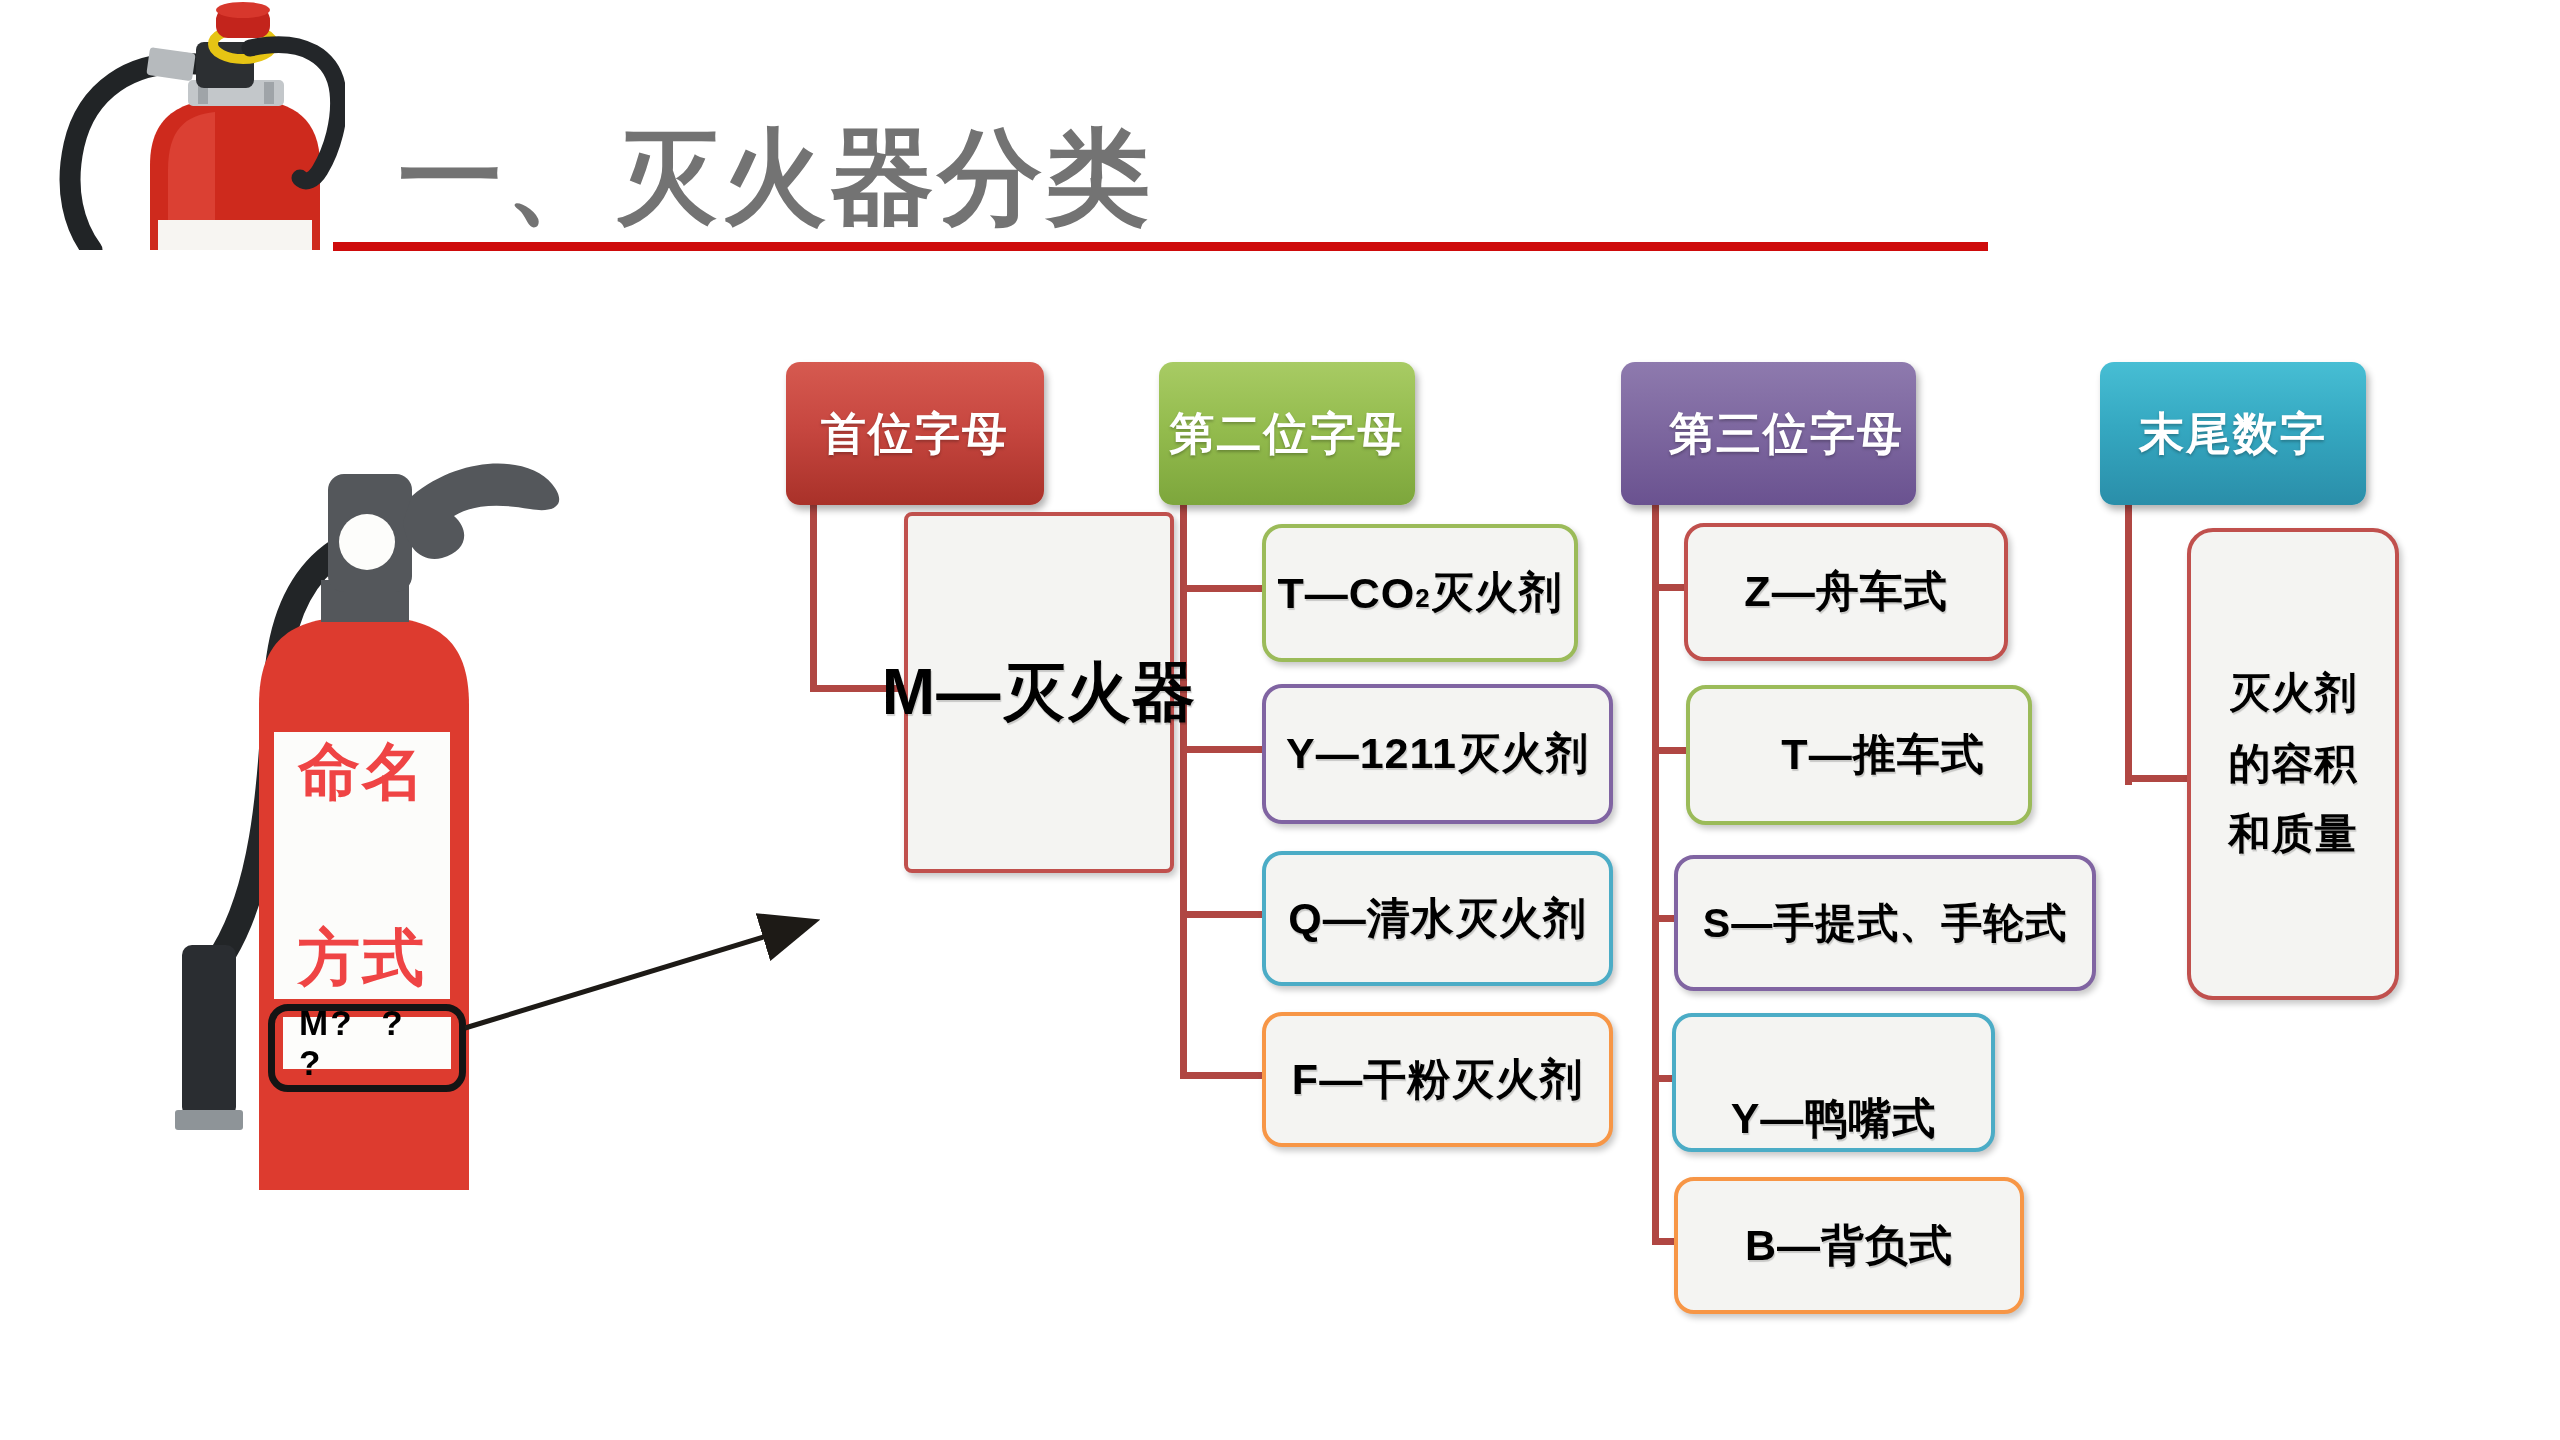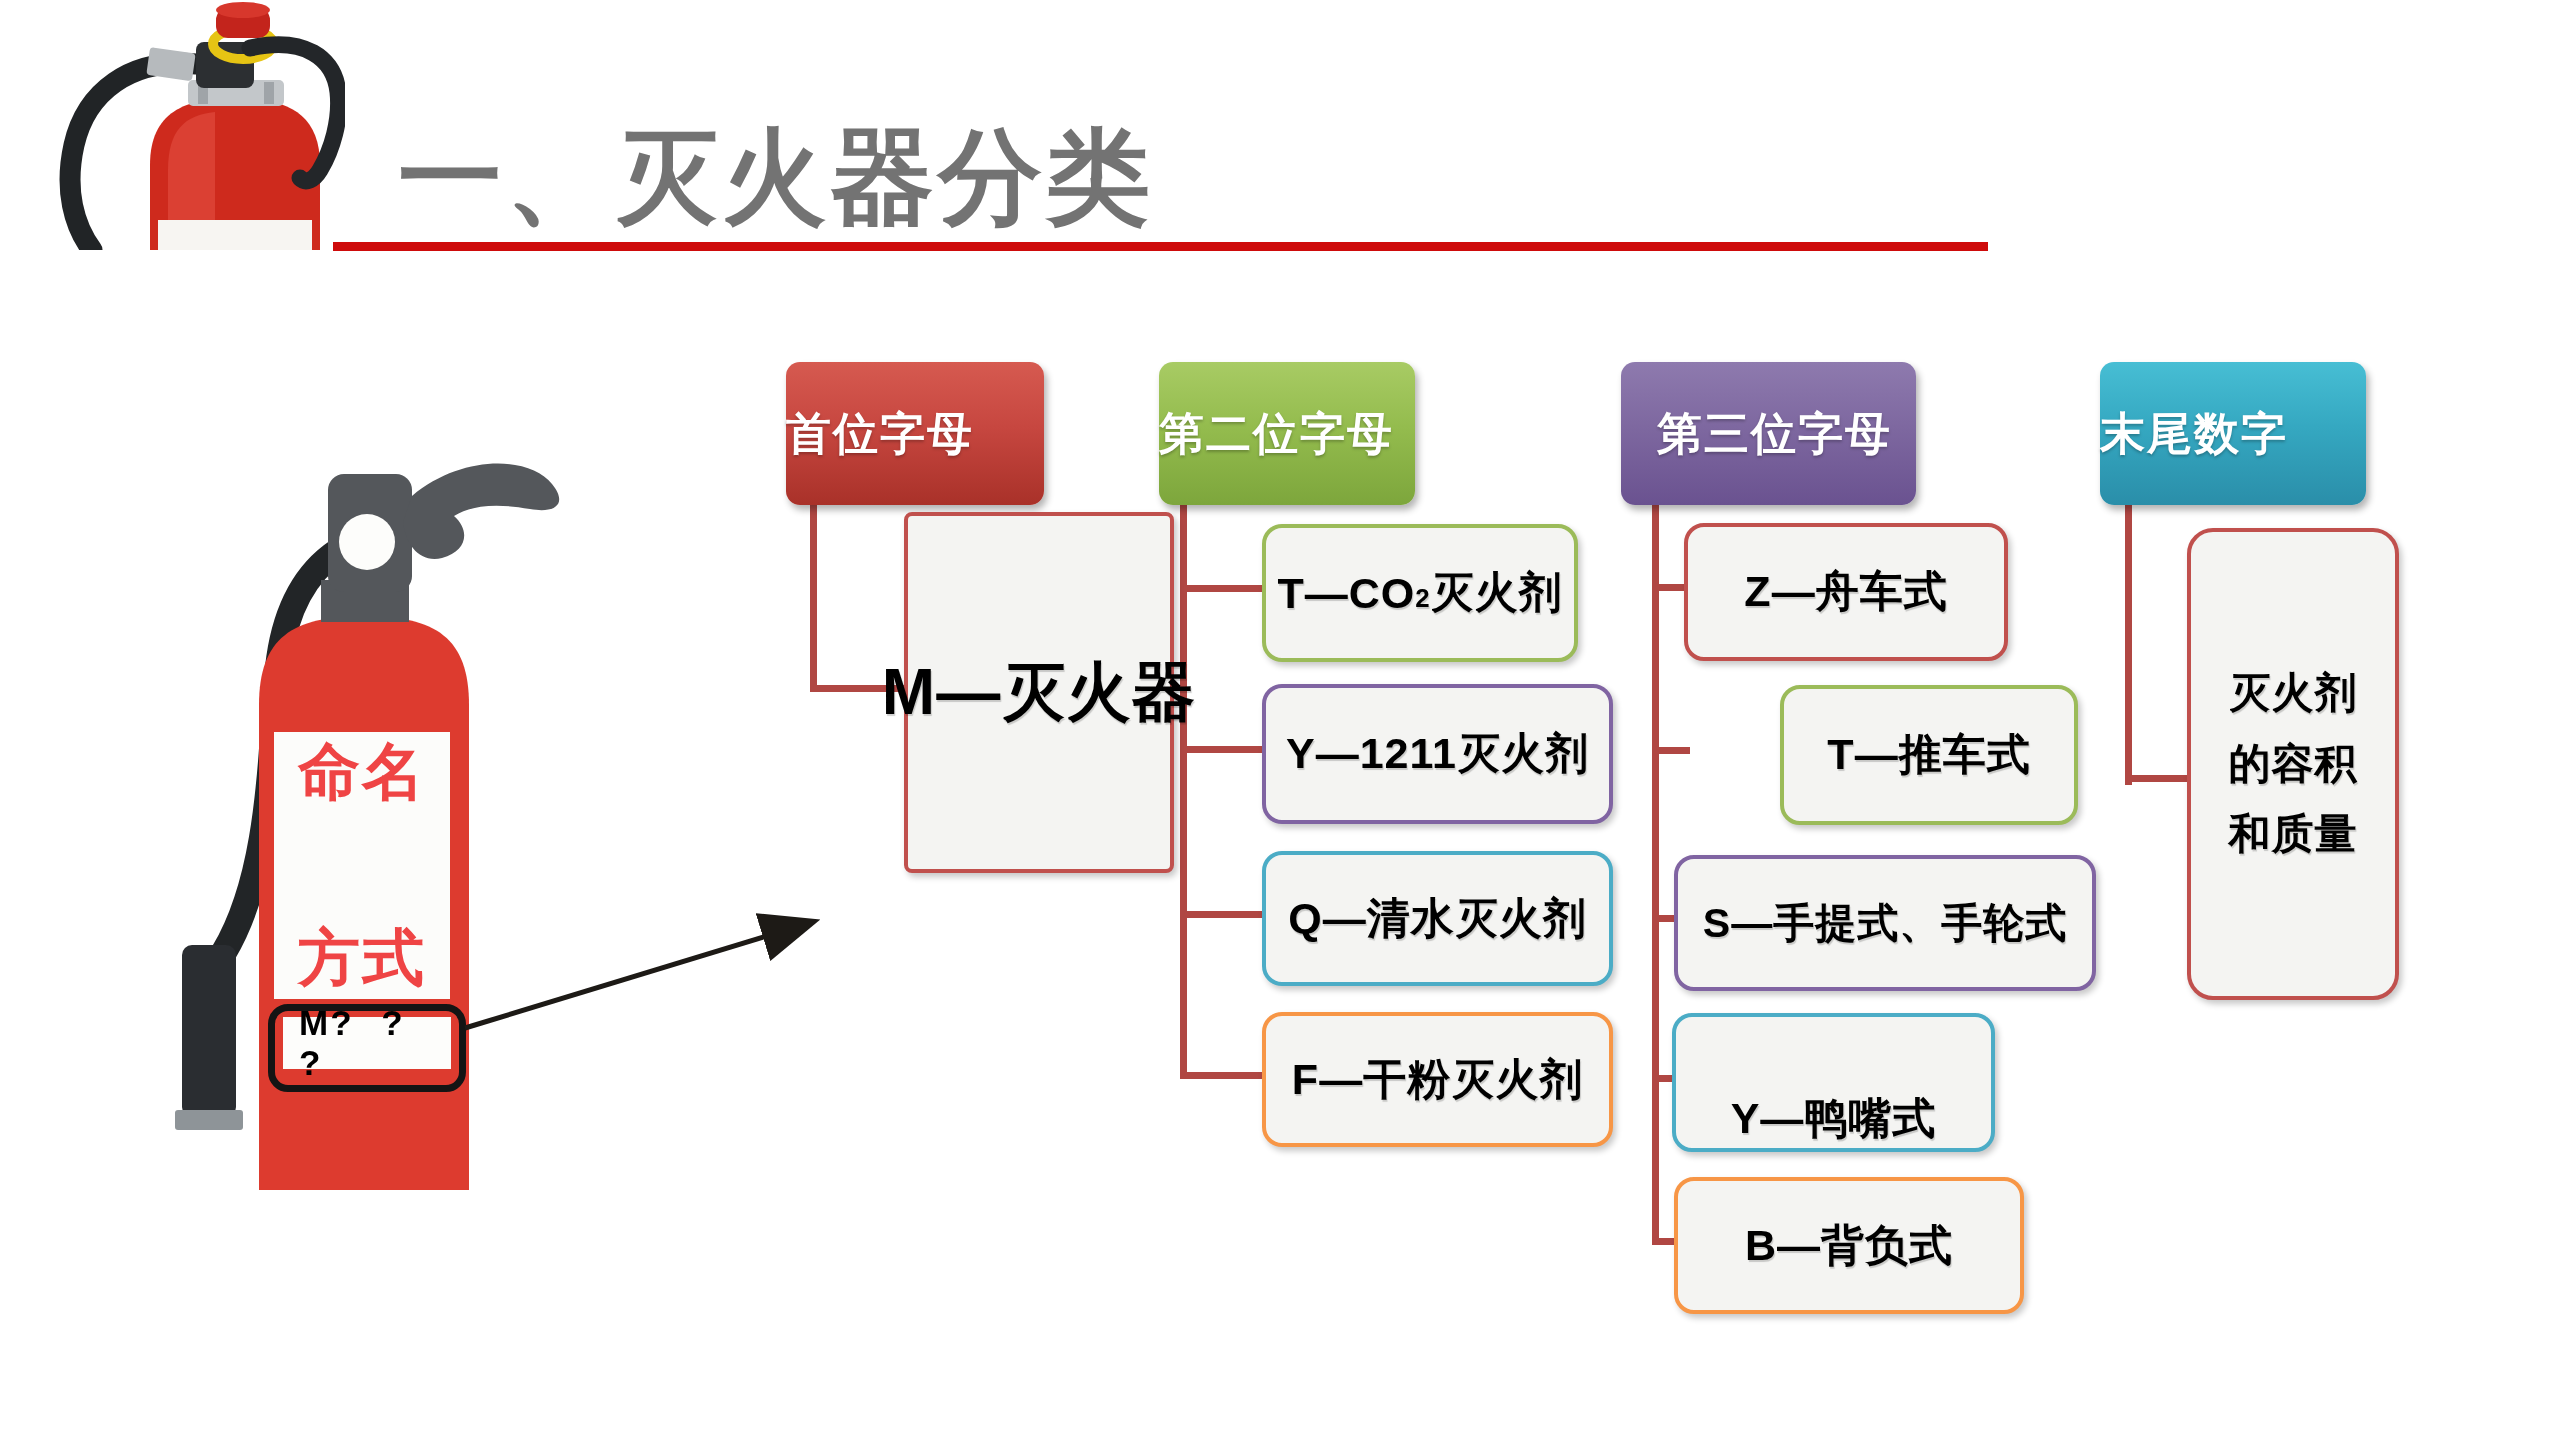--- a/index.html
+++ b/index.html
@@ -16,21 +16,21 @@
     font-size:104px;font-weight:bold;color:#737373;
     letter-spacing:4px;line-height:1.15;white-space:nowrap;
   }
   .title-underline{
     position:absolute;left:333px;top:242px;width:1655px;height:9px;background:#CE0B0B;
   }
 
   
   .hdr{
     position:absolute;height:143px;border-radius:14px;
-    display:flex;align-items:center;
+    display:flex;align-items:center;justify-content:center;
     color:#ffffff;font-size:45px;font-weight:bold;letter-spacing:2px;
     box-shadow:3px 5px 7px rgba(0,0,0,.30);
     text-shadow:0 2px 3px rgba(0,0,0,.25);
     white-space:nowrap;
   }
   .h-red   {background:linear-gradient(180deg,#D65A50 0%,#C74740 45%,#A93129 100%);}
   .h-green {background:linear-gradient(180deg,#A8CB64 0%,#94BC4E 45%,#7DA63C 100%);}
   .h-purple{background:linear-gradient(180deg,#8E7AAE 0%,#7E68A0 45%,#6A5290 100%);padding-left:36px;}
   .h-teal  {background:linear-gradient(180deg,#47BED4 0%,#35A8C1 45%,#2A8EA9 100%);}
 
@@ -168,21 +168,21 @@
   <div class="node" style="left: 1262px; top: 851px; width: 343px; height: 127px; border-color: rgb(75, 172, 198);">
     <span>Q—清水灭火剂</span>
   </div>
   <div class="node" style="left: 1684px; top: 523px; width: 316px; height: 130px; border-color: rgb(192, 80, 77);">
     <span>Z—舟车式</span>
   </div>
 
   <div class="node" style="left: 1262px; top: 1012px; width: 343px; height: 127px; border-color: rgb(247, 150, 70);">
     <span>F—干粉灭火剂</span>
   </div>
-  <div class="node" style="left: 1780px; top: 685px; width: 290px; height: 132px; border-color: rgb(155, 187, 89);">
+  <div class="node" style="left: 1686px; top: 685px; width: 290px; height: 132px; border-color: rgb(155, 187, 89); padding-left: 48px;">
     <span>T—推车式</span>
   </div>
   <div class="node" style="left: 1674px; top: 855px; width: 414px; height: 128px; font-size: 41px; border-color: rgb(128, 100, 162);">
     <span>S—手提式、手轮式</span>
   </div>
   <div class="node" style="left: 1672px; top: 1013px; width: 315px; height: 131px; border-color: rgb(75, 172, 198); align-items: flex-end;">
     <span>Y—鸭嘴式</span>
   </div>
   <div class="node" style="left: 1674px; top: 1177px; width: 342px; height: 129px; border-color: rgb(247, 150, 70);">
     <span>B—背负式</span>

